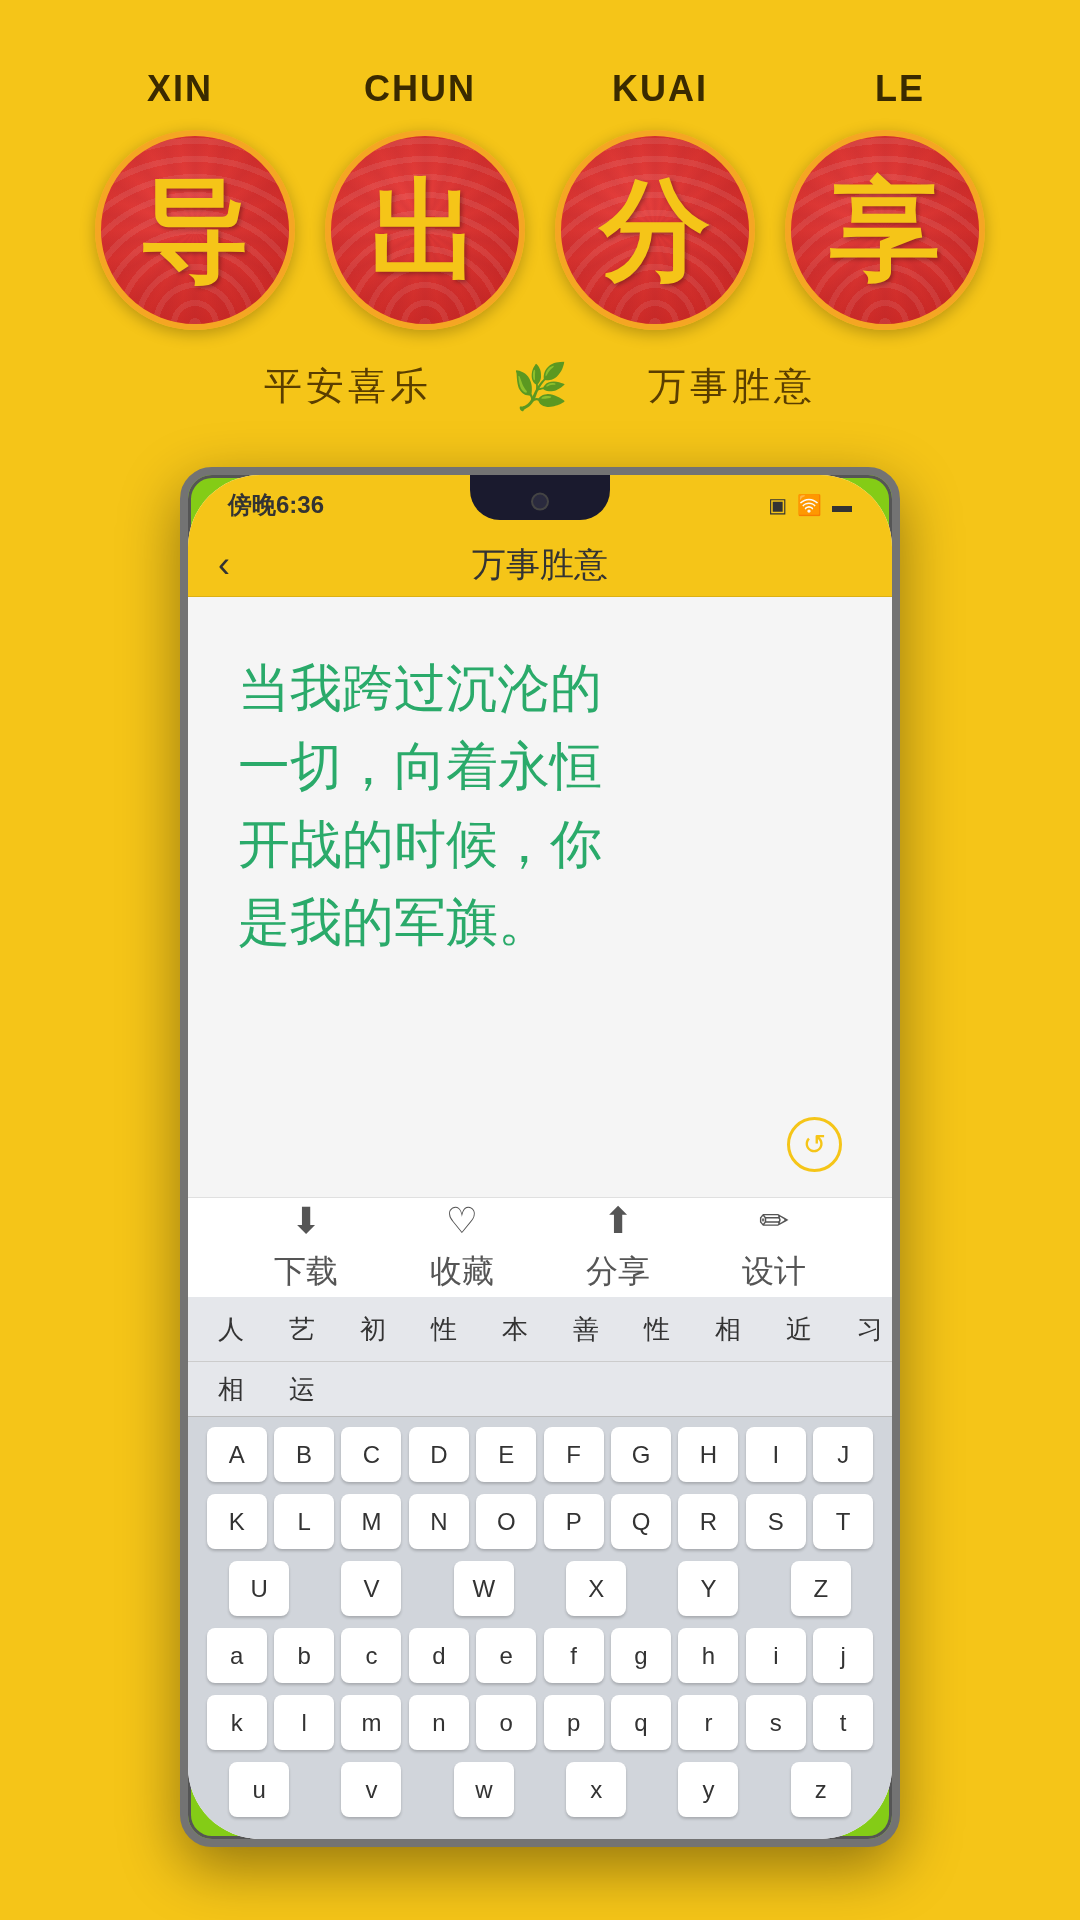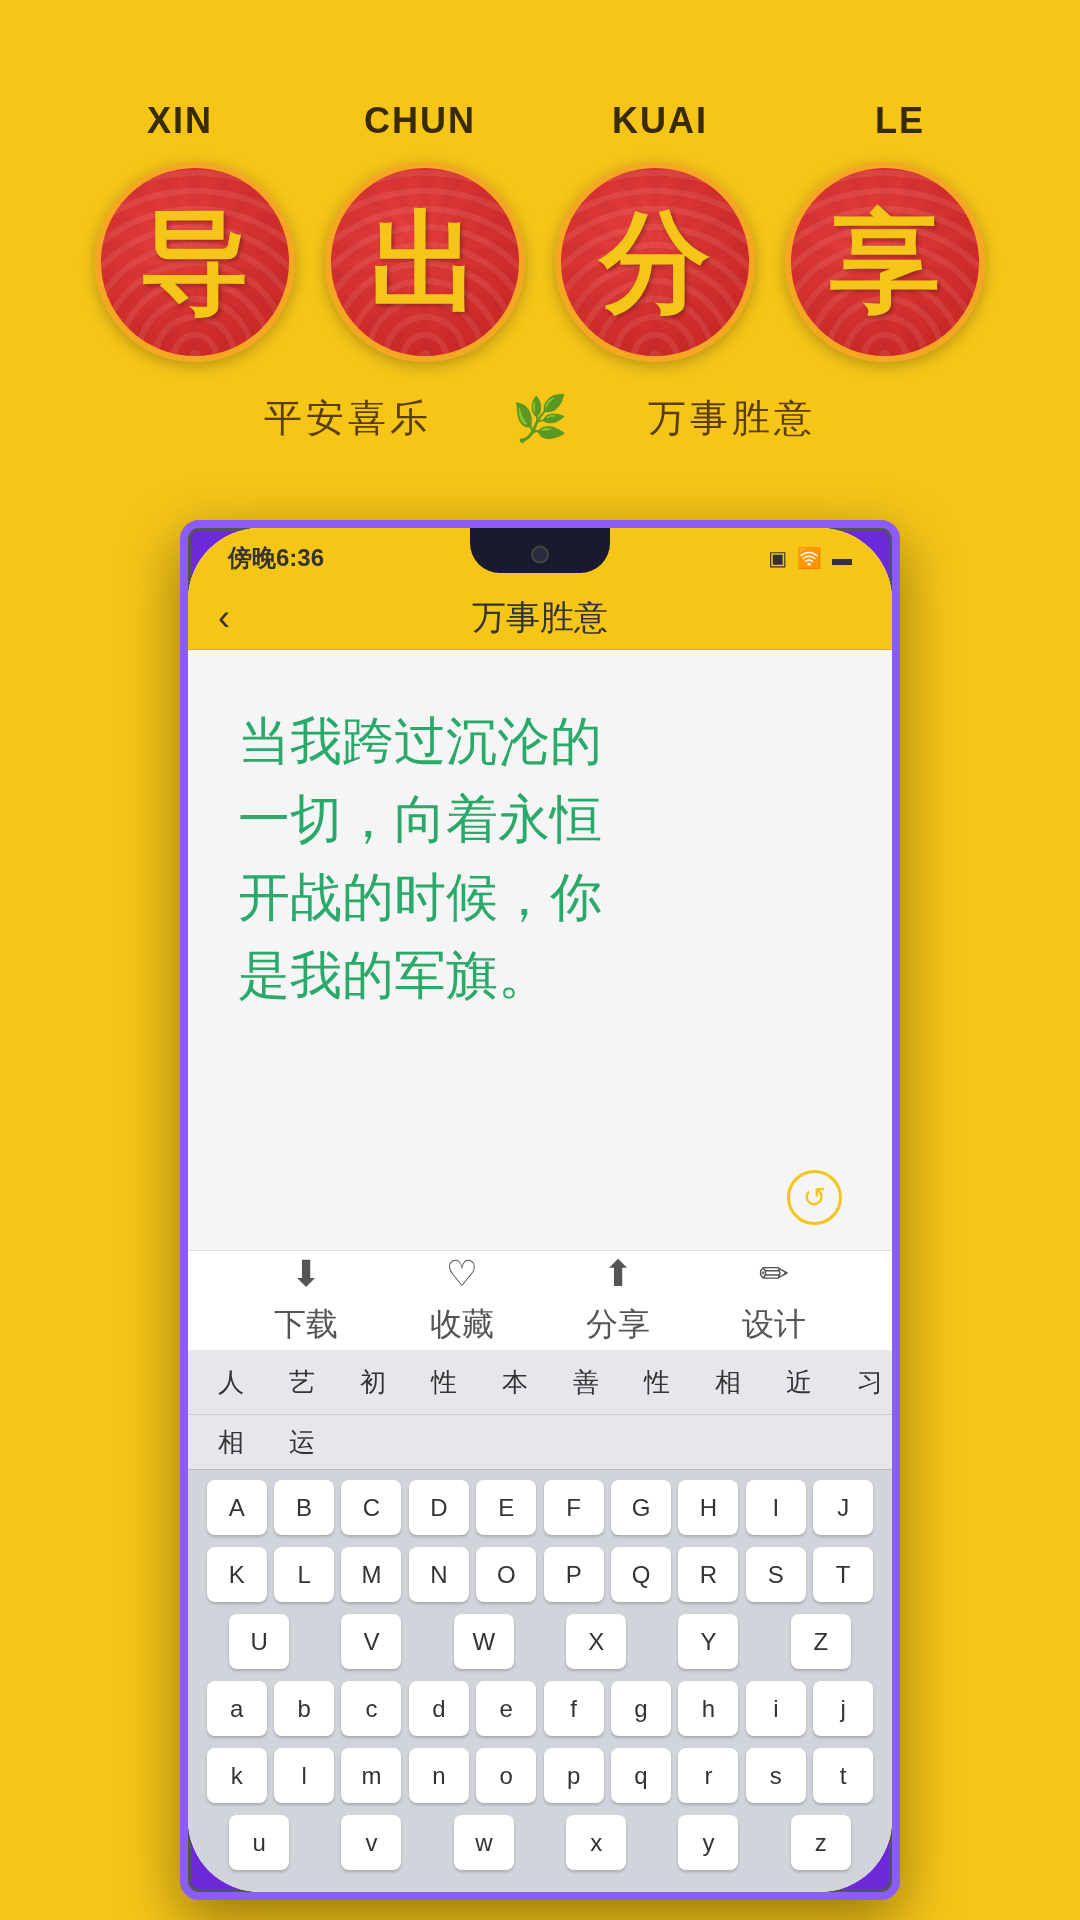--- a/index.html
+++ b/index.html
@@ -10,21 +10,21 @@
       height: 1920px;
       background-color: #F5C518;
       font-family: 'Arial', sans-serif;
       overflow: hidden;
       position: relative;
     }
 
     
     .top-section {
       width: 100%;
-      padding-top: 100px;
+      padding-top: 68px;
       display: flex;
       flex-direction: column;
     }
 
     .labels-row {
       display: flex;
       justify-content: center;
       gap: 60px;
       margin-bottom: 20px;
     }
@@ -97,21 +97,21 @@
       z-index: 2;
       text-shadow: 2px 2px 4px rgba(0,0,0,0.3);
       line-height: 1;
     }
 
     .subtitle-row {
       display: flex;
       justify-content: center;
       align-items: center;
       gap: 80px;
-      margin-bottom: 75px;
+      margin-bottom: 54px;
     }
 
     .subtitle-text {
       font-size: 38px;
       color: #5a3e00;
       letter-spacing: 4px;
       font-weight: 500;
     }
 
     .lotus-icon {
@@ -122,23 +122,23 @@
     
     .phone-container {
       display: flex;
       justify-content: center;
       align-items: flex-start;
     }
 
     .phone-frame {
       width: 720px;
       height: 1380px;
-      background: #6d28d9;
-      border-radius: 19px;
-      border: 8px solid #8b5cf6;
+      background: #84cc16;
+      border-radius: 32px;
+      border: 8px solid #737373;
       position: relative;
       box-shadow:
         inset 0 0 0 3px #555,
         0 20px 60px rgba(0,0,0,0.4);
       overflow: hidden;
     }
 
     
     .phone-frame::before {
       content: '';

